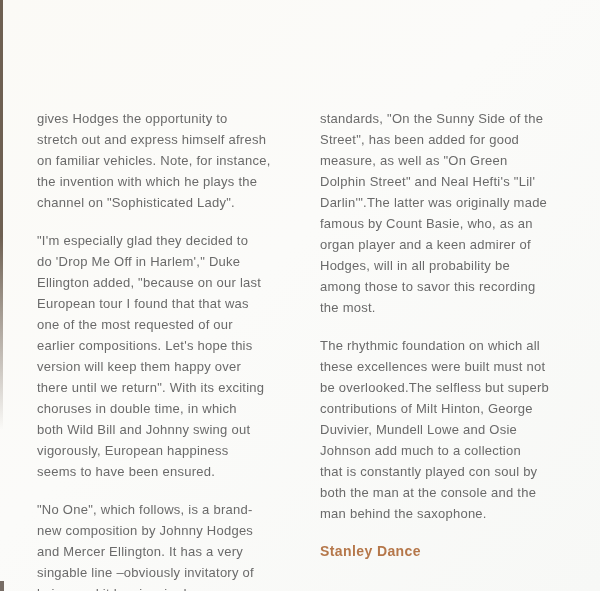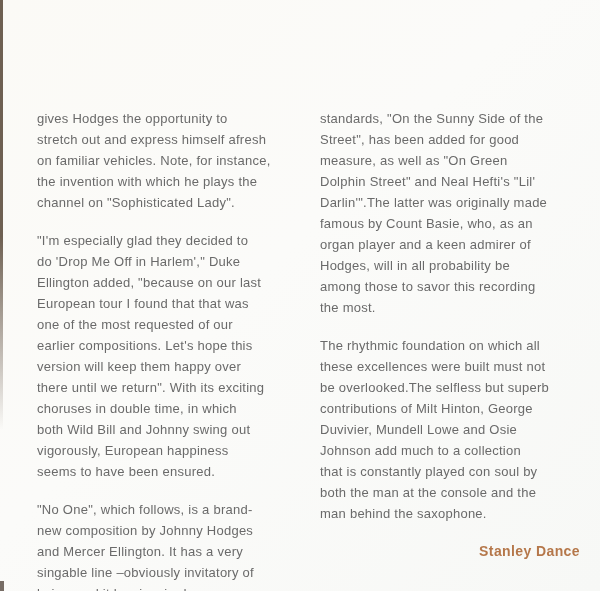--- a/index.html
+++ b/index.html
@@ -52,21 +52,21 @@
     left: 37px;
     width: 272px;
   }
   .col-right {
     left: 320px;
     width: 272px;
   }
   .signature {
     margin-top: 10px;
     padding-right: 12px;
-    text-align: right;
+    text-align: left;
     color: var(--signature, #b5774a);
     font-weight: 600;
     font-size: 14px;
     letter-spacing: 0.4px;
   }
 </style>
 </head>
 <body>
 
 <div class="page">

